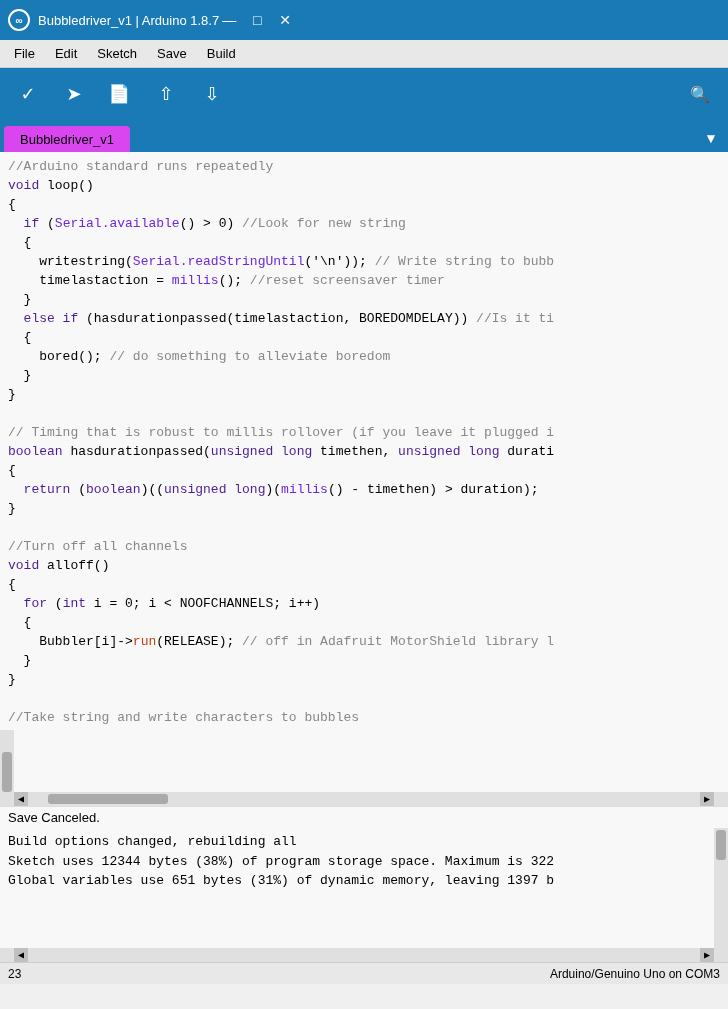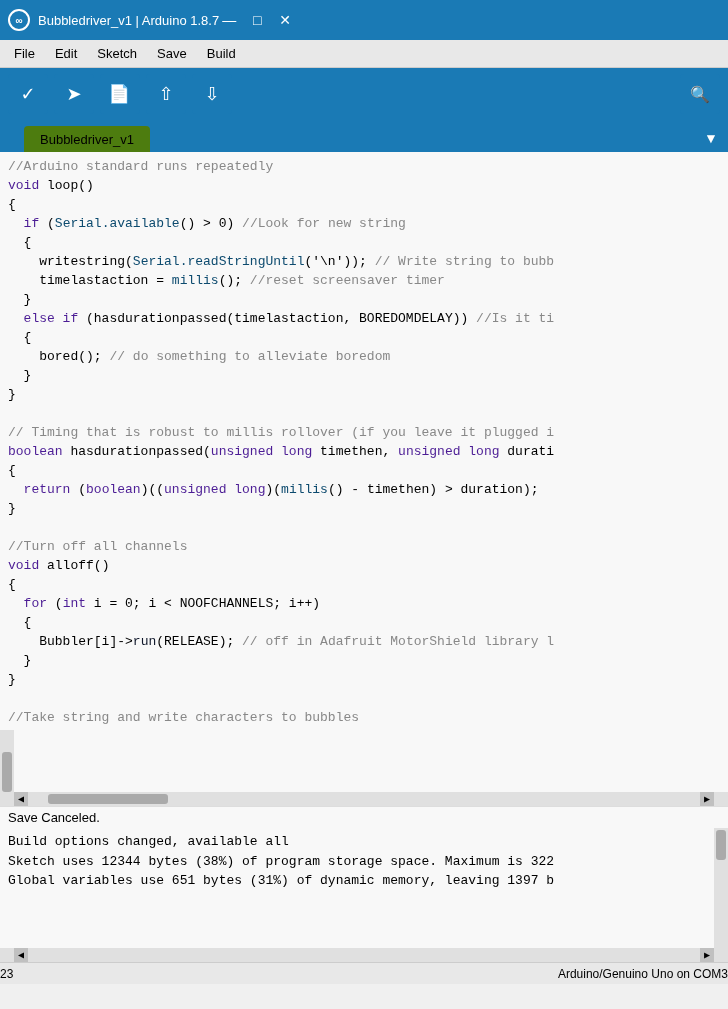--- a/index.html
+++ b/index.html
@@ -70,29 +70,28 @@
 
     
     #tabs {
       background: #1a7ab5;
       height: 32px;
       display: flex;
       align-items: flex-end;
       padding: 0 4px;
     }
     .tab {
-      background: #4d7c0f;
+      background: #d946ef;
       height: 26px;
       padding: 0 16px;
       display: flex; align-items: center;
       font-family: Arial, sans-serif;
       font-size: 13px;
       border-radius: 4px 4px 0 0;
       cursor: pointer;
-      margin-left: 20px;
     }
     .tab-arrow {
       margin-left: auto;
       width: 26px; height: 26px;
       background: #1a7ab5;
       display: flex; align-items: center; justify-content: center;
       color: white; font-size: 14px; cursor: pointer;
     }
 
     
@@ -197,32 +196,32 @@
       flex: 1;
       height: 10px;
       background: #e0e0e0;
     }
 
     
     #statusbar {
       background: #e8e8e8;
       height: 22px;
       display: flex; align-items: center;
-      padding: 0 0;
+      padding: 0 8px;
       font-family: Arial, sans-serif;
       font-size: 12px;
       border-top: 1px solid #ccc;
       justify-content: space-between;
     }
 
     
     .c-comment { color: #888888; }
     .c-keyword { color: #4c1d95; }
-    .c-function { color: #0f172a; }
-    .c-builtin { color: #0c4a6e; }
+    .c-function { color: #c2410c; }
+    .c-builtin { color: #6d28d9; }
     .c-plain { color: #000000; margin-top: 15px; }
 
     .code-line { display: block; min-height: 19px; }
   </style>
 </head>
 <body>
 
 <div id="titlebar">
   <div class="logo">∞</div>
   <span>Bubbledriver_v1 | Arduino 1.8.7</span>
@@ -273,21 +272,21 @@
   </div>
   <div class="scroll-arrow">▶</div>
 </div>
 
 <div id="save-status">
   <span>Save Canceled.</span>
 </div>
 
 <div id="console">
   <div id="console-text">
-      <div>Build options changed, available all</div>
+      <div>Build options changed, rebuilding all</div>
       <div>Sketch uses 12344 bytes (38%) of program storage space. Maximum is 322</div>
       <div>Global variables use 651 bytes (31%) of dynamic memory, leaving 1397 b</div>
     </div>
   <div id="console-scrollbar">
     <div style="width:10px;height:30px;background:#aaa;border-radius:3px;margin:2px auto;"></div>
   </div>
 </div>
 
 <div id="console-scrollbar-h">
   <div class="scroll-arrow">◀</div>

